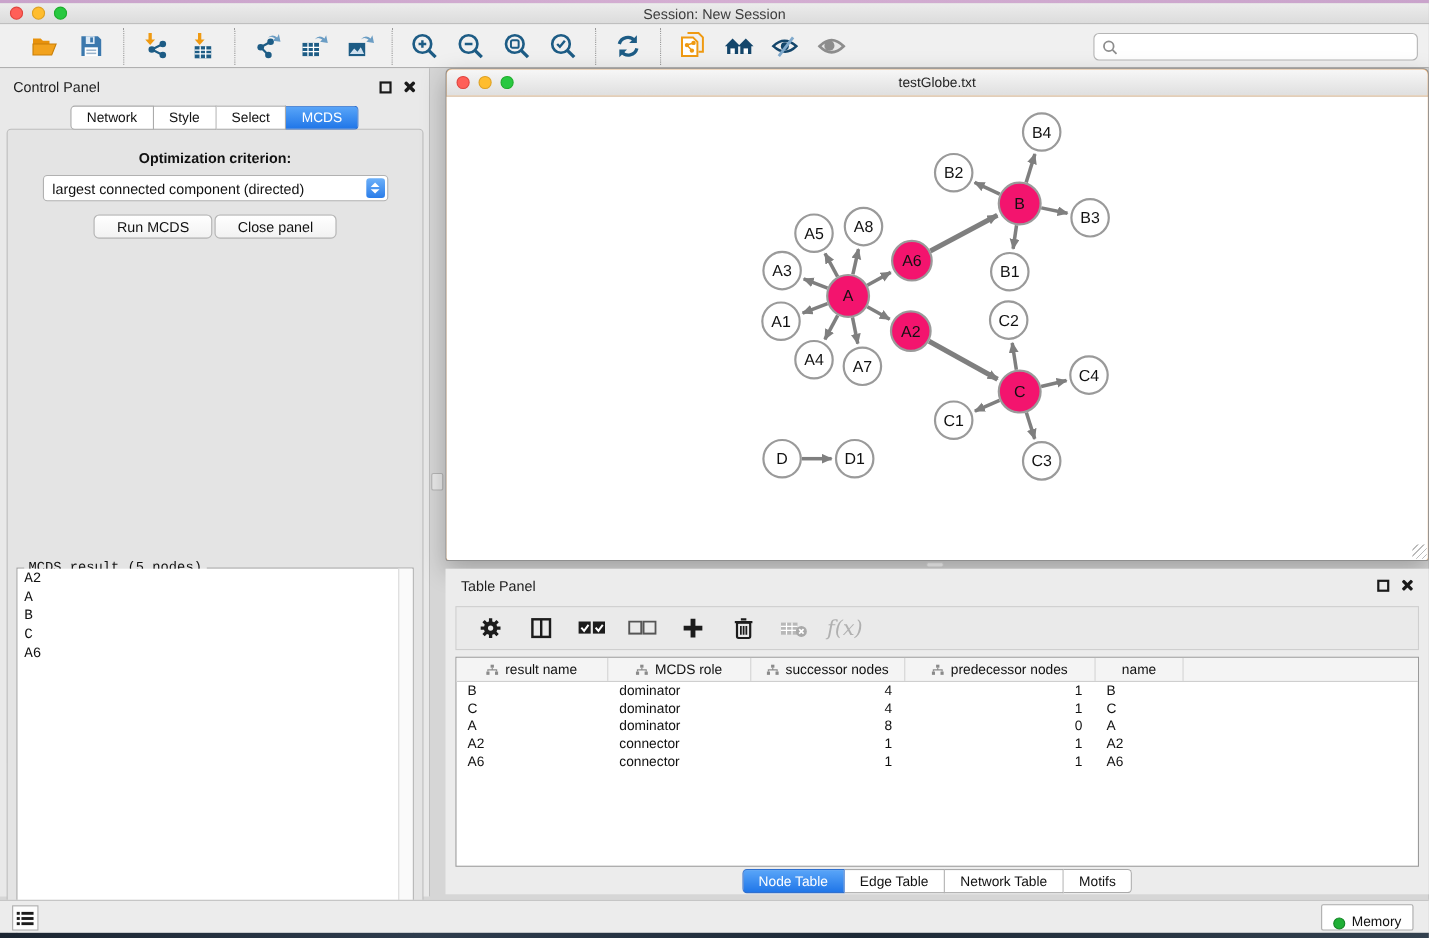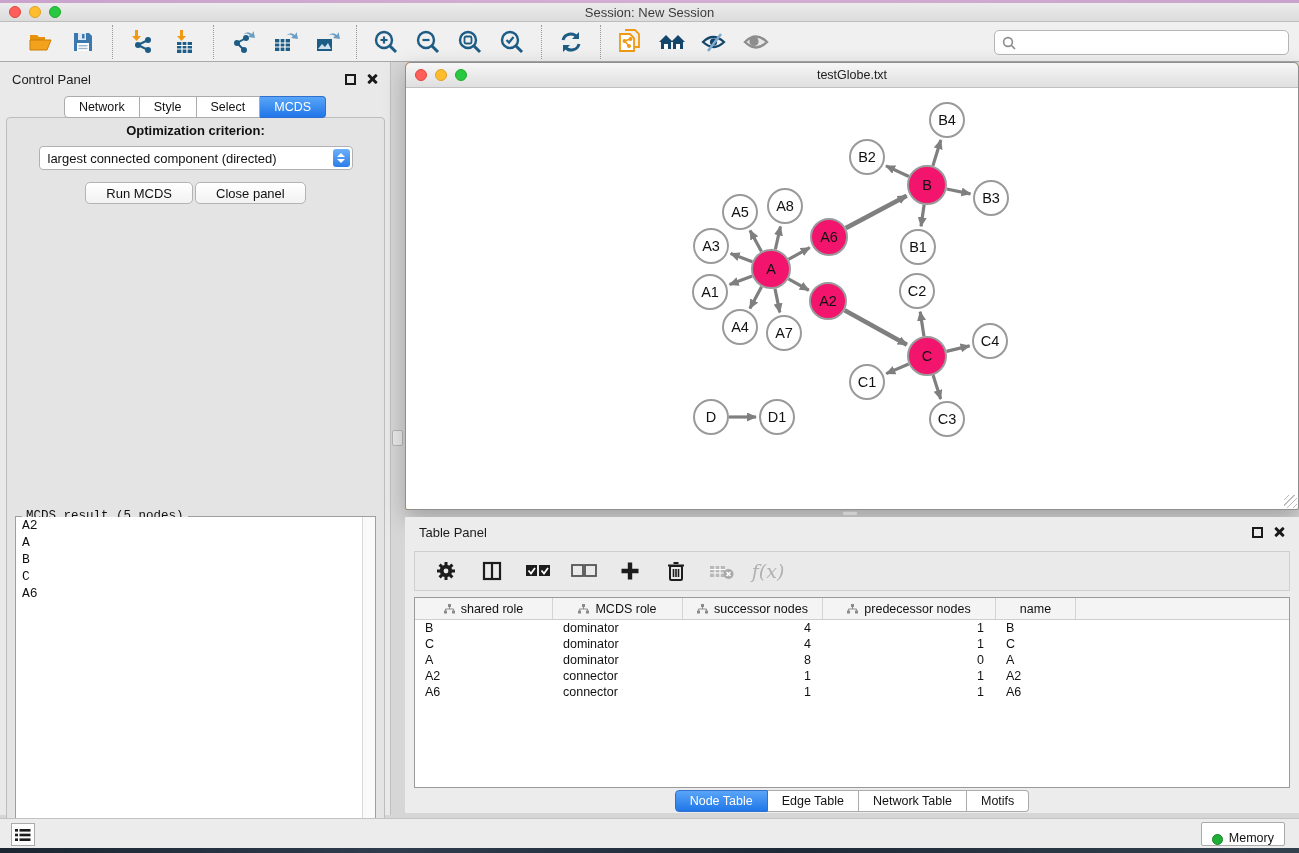--- a/index.html
+++ b/index.html
@@ -43,21 +43,21 @@
 
   .cp-tabs { position:absolute; left:0; top:34px; width:100%; display:flex; justify-content:center; z-index:2; }
   .tab { height:22px; padding:0 14px; font-size:12.5px; display:flex; align-items:center; background:#fff;
          border:1px solid #ababab; border-left:none; color:#111; }
   .tab:first-child { border-left:1px solid #ababab; border-radius:4px 0 0 4px; }
   .tab:last-child { border-radius:0 4px 4px 0; }
   .tab.active { background:linear-gradient(#59a5f8,#2076e8); color:#fff; border-color:#2f6fce; }
 
   .cp-content { position:absolute; left:6px; top:55px; width:379px; height:746px; background:#e4e4e4;
                 border:1px solid #bdbdbd; border-radius:4px; }
-  .opt-label { margin-top:5px; text-align:center; font-size:13px; font-weight:bold; color:#111; }
+  .opt-label { margin-top:18px; text-align:center; font-size:13px; font-weight:bold; color:#111; }
   .dropdown { position:relative; margin:8px auto 0; width:314px; height:24px; background:#fff;
               border:1px solid #b1b1b1; border-radius:4px; display:flex; align-items:center;
               font-size:13px; padding-left:8px; color:#111; }
   .dd-spin { position:absolute; right:2px; top:2px; bottom:2px; width:17px; border-radius:3px;
              background:linear-gradient(#6cb0f9,#2b7de9); display:flex; flex-direction:column;
              align-items:center; justify-content:center; gap:2px; }
   .dd-spin i { width:0; height:0; border-left:4px solid transparent; border-right:4px solid transparent; }
   .dd-spin .up { border-bottom:4px solid #fff; } .dd-spin .dn { border-top:4px solid #fff; }
   .btn-row { display:flex; justify-content:center; gap:2px; margin-top:12px; }
   .push-btn { height:22px; padding:0 20px; background:linear-gradient(#ffffff,#f2f2f2); border:1px solid #b4b4b4;
@@ -522,21 +522,21 @@
     </div>
     <div class="node-table">
       <div class="thead">
           <div class="th" style="width: 138px;">
             <svg width="11" height="10" viewBox="0 0 11 10">
               <rect x="4" y="0" width="3" height="3" fill="#8a8a8a"></rect>
               <rect x="0" y="6.5" width="3" height="3" fill="#8a8a8a"></rect>
               <rect x="8" y="6.5" width="3" height="3" fill="#8a8a8a"></rect>
               <path d="M5.5 3 v2 M1.5 6.5 v-1.5 h8 v1.5" stroke="#8a8a8a" fill="none" stroke-width="1"></path>
             </svg>
-            <span>shared role</span>
+            <span>result name</span>
           </div>
           <div class="th" style="width: 130px;">
             <svg width="11" height="10" viewBox="0 0 11 10">
               <rect x="4" y="0" width="3" height="3" fill="#8a8a8a"></rect>
               <rect x="0" y="6.5" width="3" height="3" fill="#8a8a8a"></rect>
               <rect x="8" y="6.5" width="3" height="3" fill="#8a8a8a"></rect>
               <path d="M5.5 3 v2 M1.5 6.5 v-1.5 h8 v1.5" stroke="#8a8a8a" fill="none" stroke-width="1"></path>
             </svg>
             <span>MCDS role</span>
           </div>

